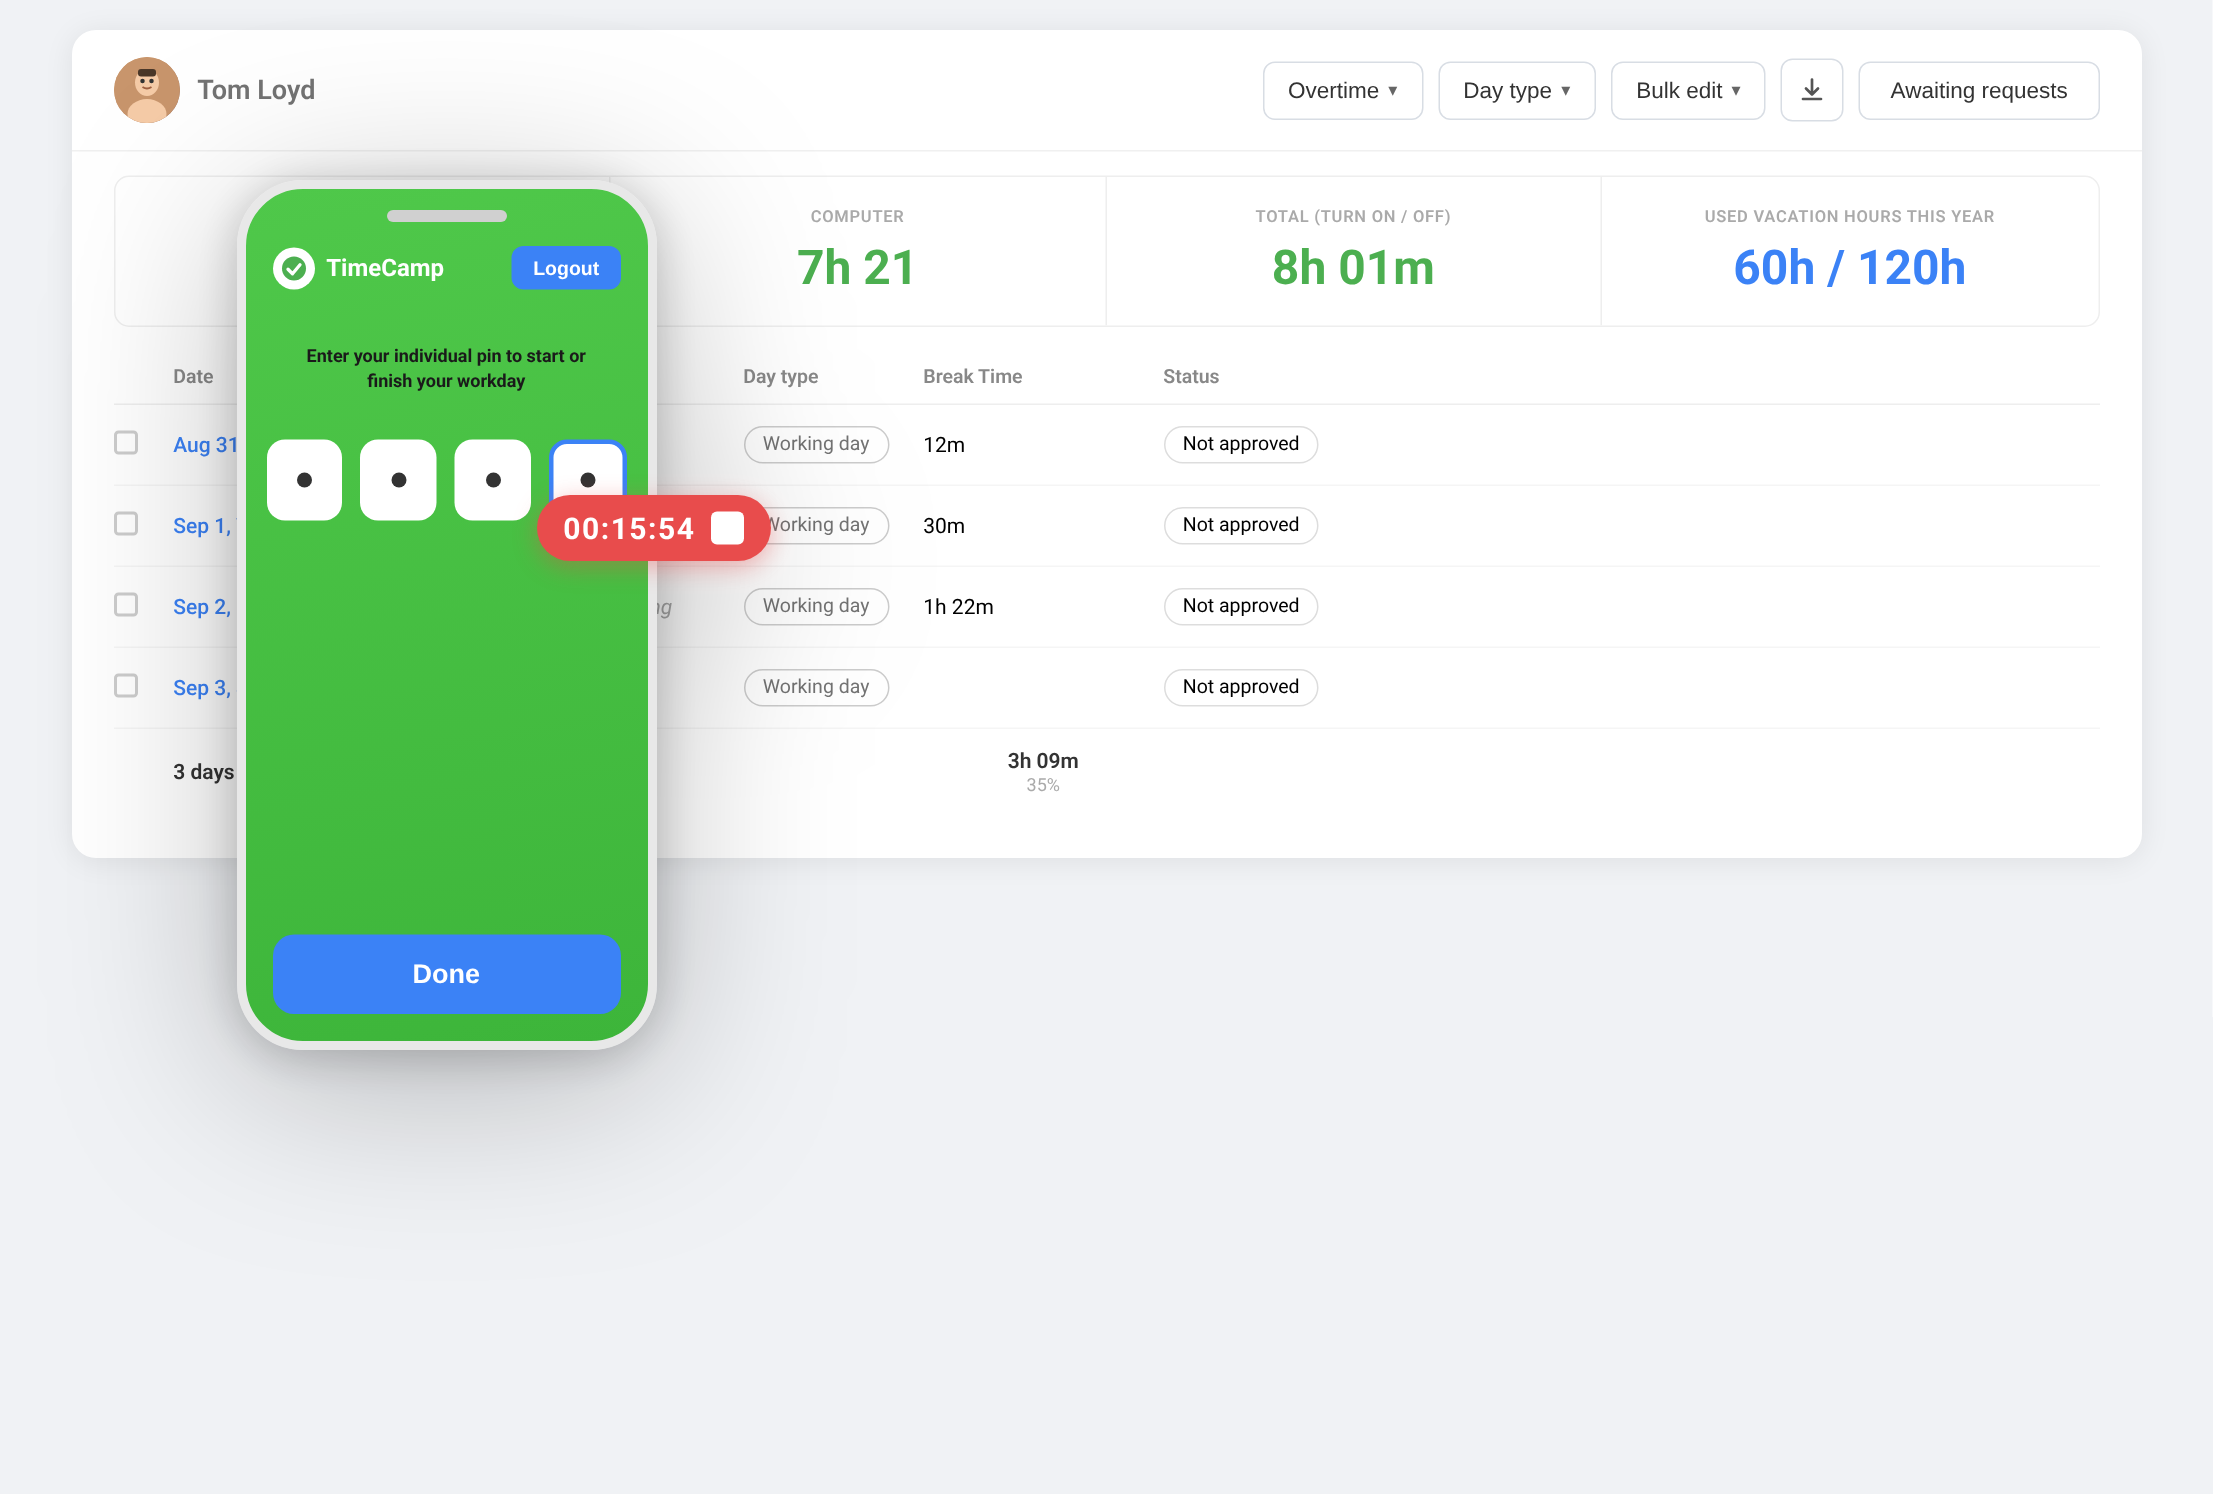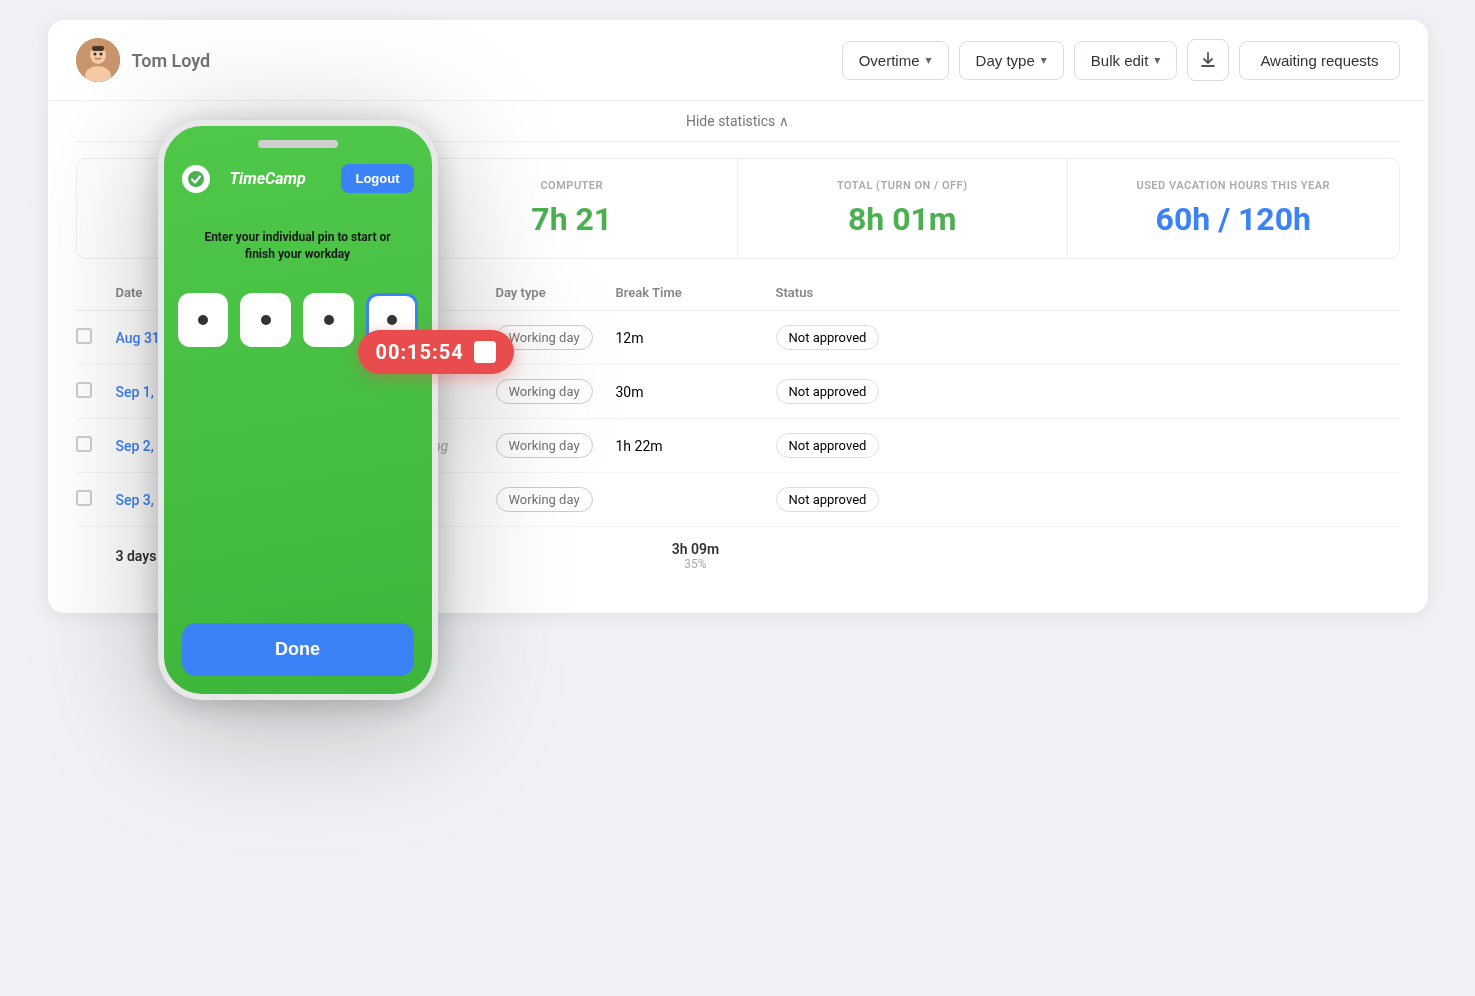--- a/index.html
+++ b/index.html
@@ -251,22 +251,21 @@
     }
     .phone-header {
       display: flex;
       align-items: center;
       justify-content: space-between;
       padding: 0 4px 16px;
     }
     .timecamp-logo {
       display: flex;
       align-items: center;
-      gap: 20px;
-      font-style: italic;
+      gap: 8px;
     }
     .timecamp-logo-icon {
       width: 28px;
       height: 28px;
       background: #fff;
       border-radius: 50%;
       display: flex;
       align-items: center;
       justify-content: center;
     }
@@ -404,24 +403,20 @@
       <button class="download-btn">
         <svg width="18" height="18" viewBox="0 0 18 18" fill="none" xmlns="http://www.w3.org/2000/svg">
           <path d="M9 2v10M5 8l4 4 4-4M3 15h12" stroke="#555" stroke-width="1.8" stroke-linecap="round" stroke-linejoin="round"></path>
         </svg>
       </button>
       <button class="awaiting-btn">Awaiting requests</button>
     </div>
   </div>
 
   <div class="stats-bar">
-    <div class="hide-statistics">
-      <span>Hide statistics</span>
-      <span> ∧</span>
-    </div>
     <div class="stats-grid">
       <div class="stat-card">
         <div class="stat-label">TOTAL</div>
         <div class="stat-value">7h 49m</div>
       </div>
       <div class="stat-card">
         <div class="stat-label">COMPUTER</div>
         <div class="stat-value">7h 21</div>
       </div>
       <div class="stat-card">

